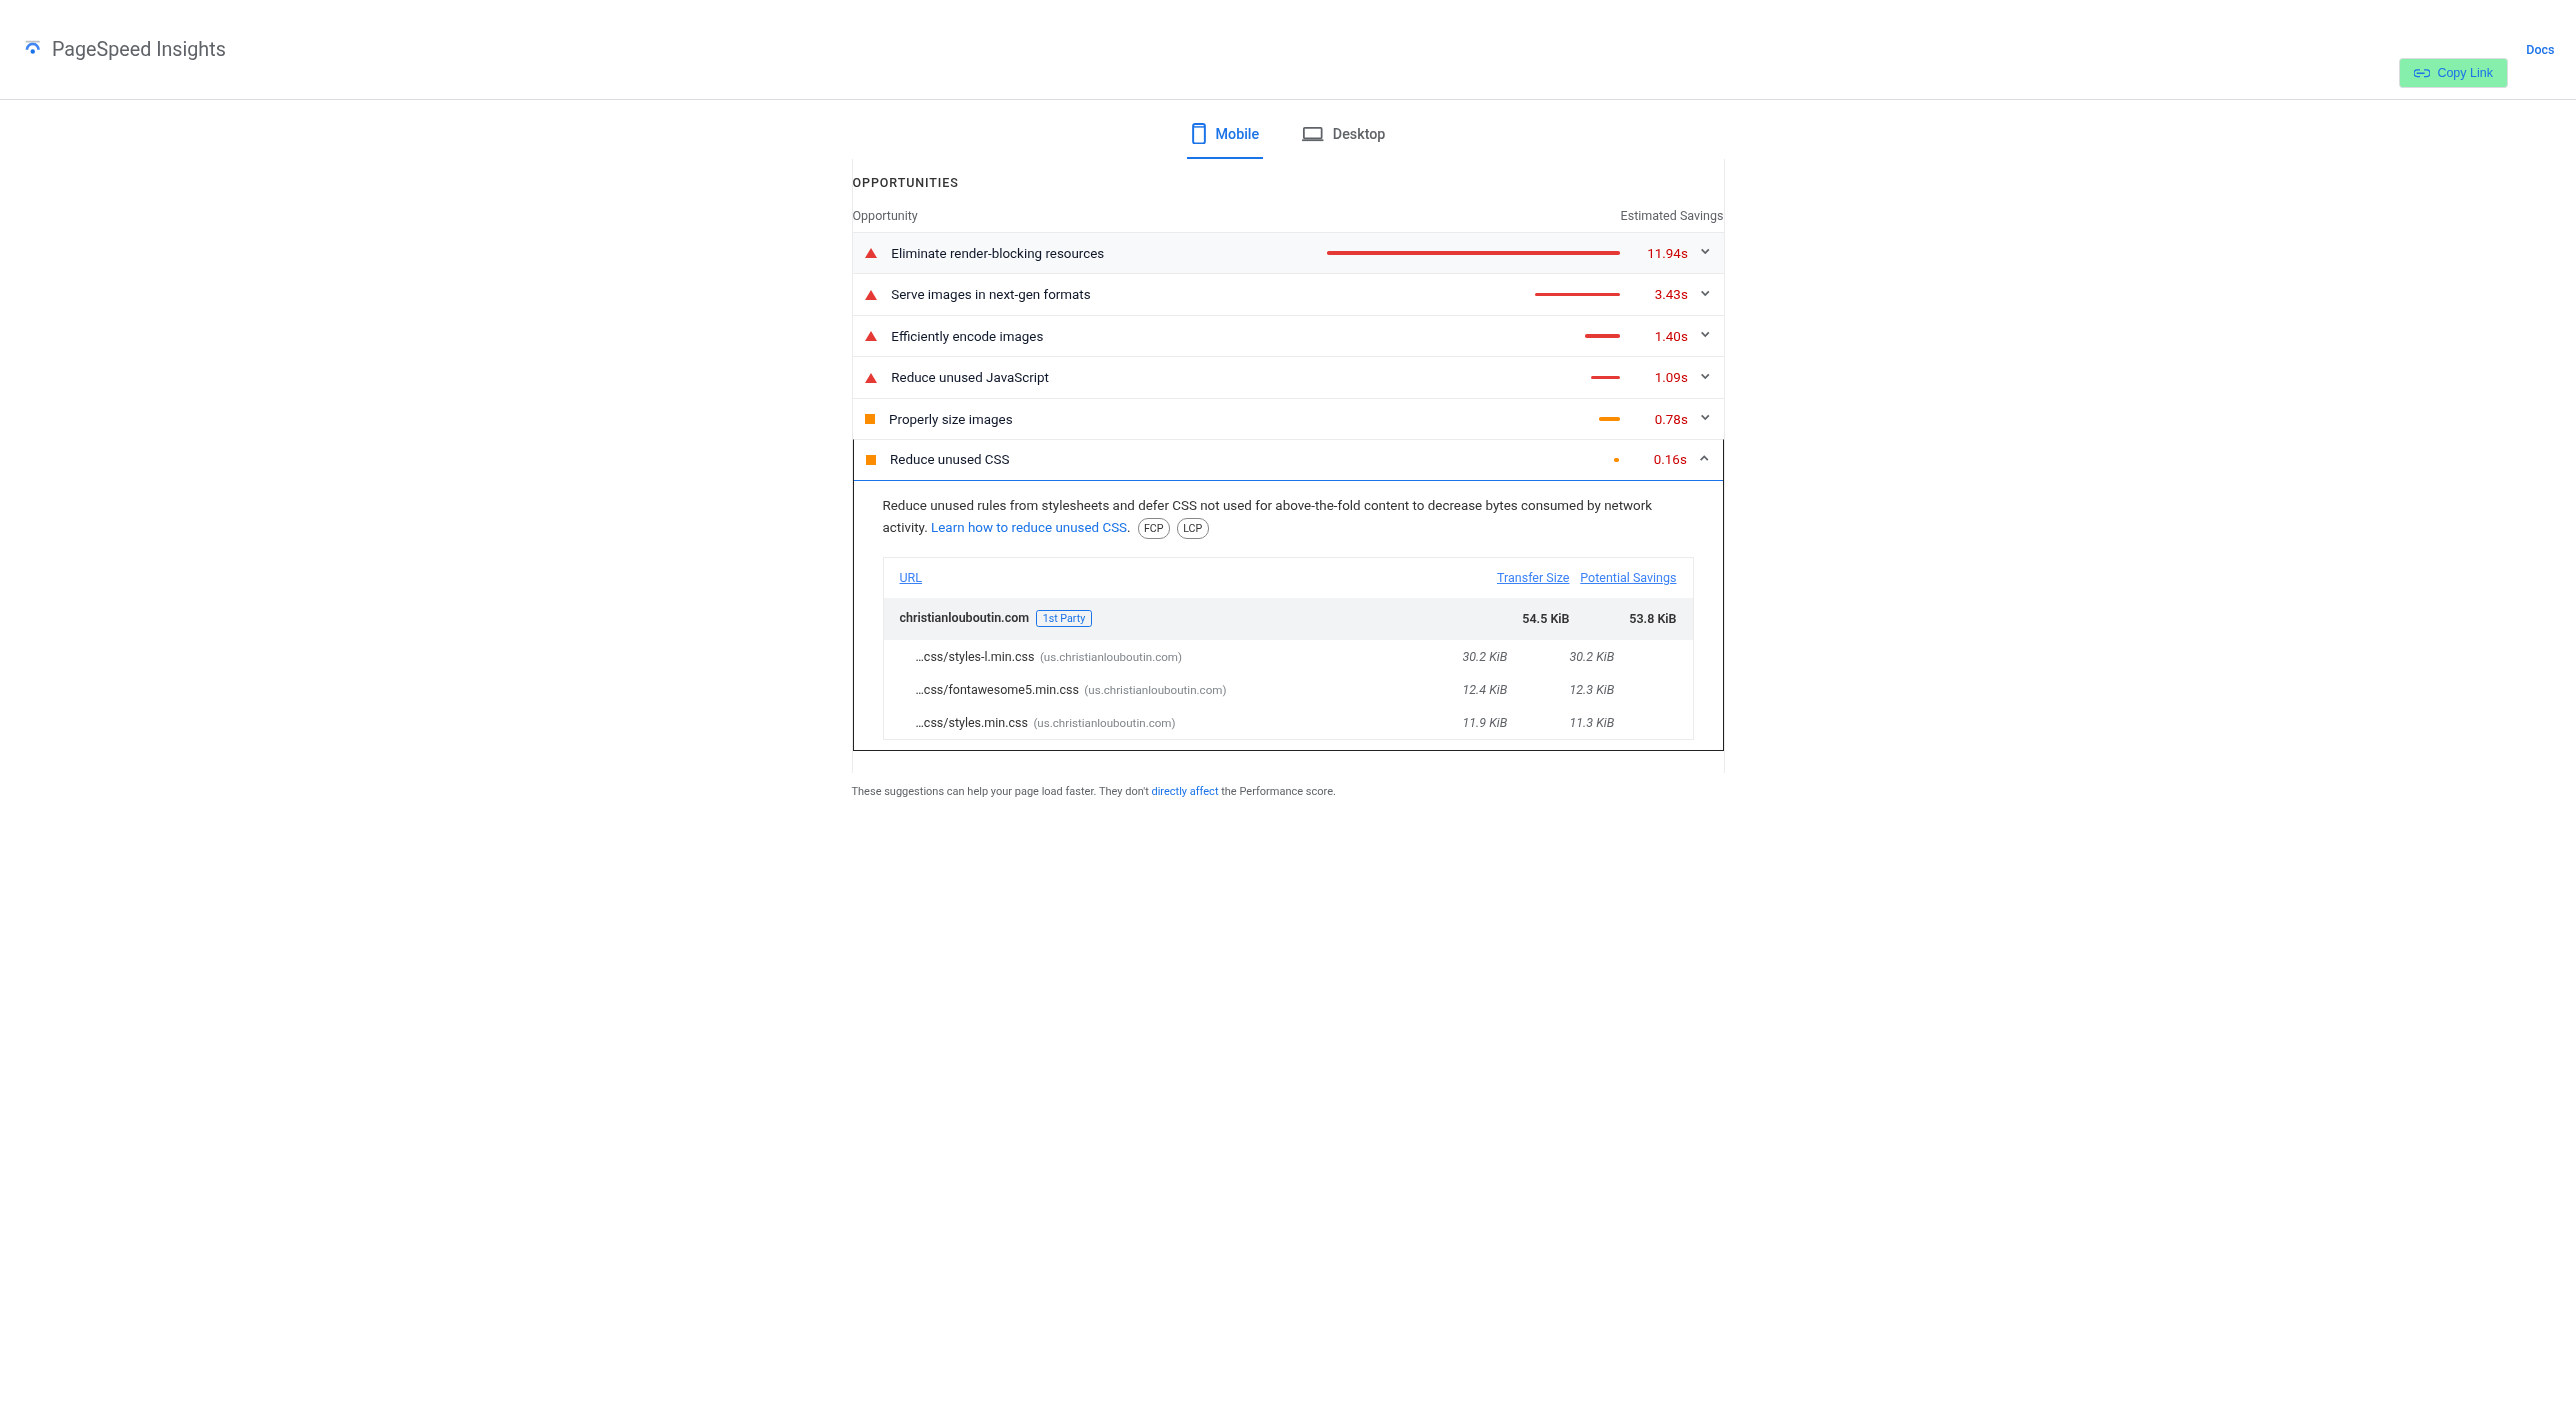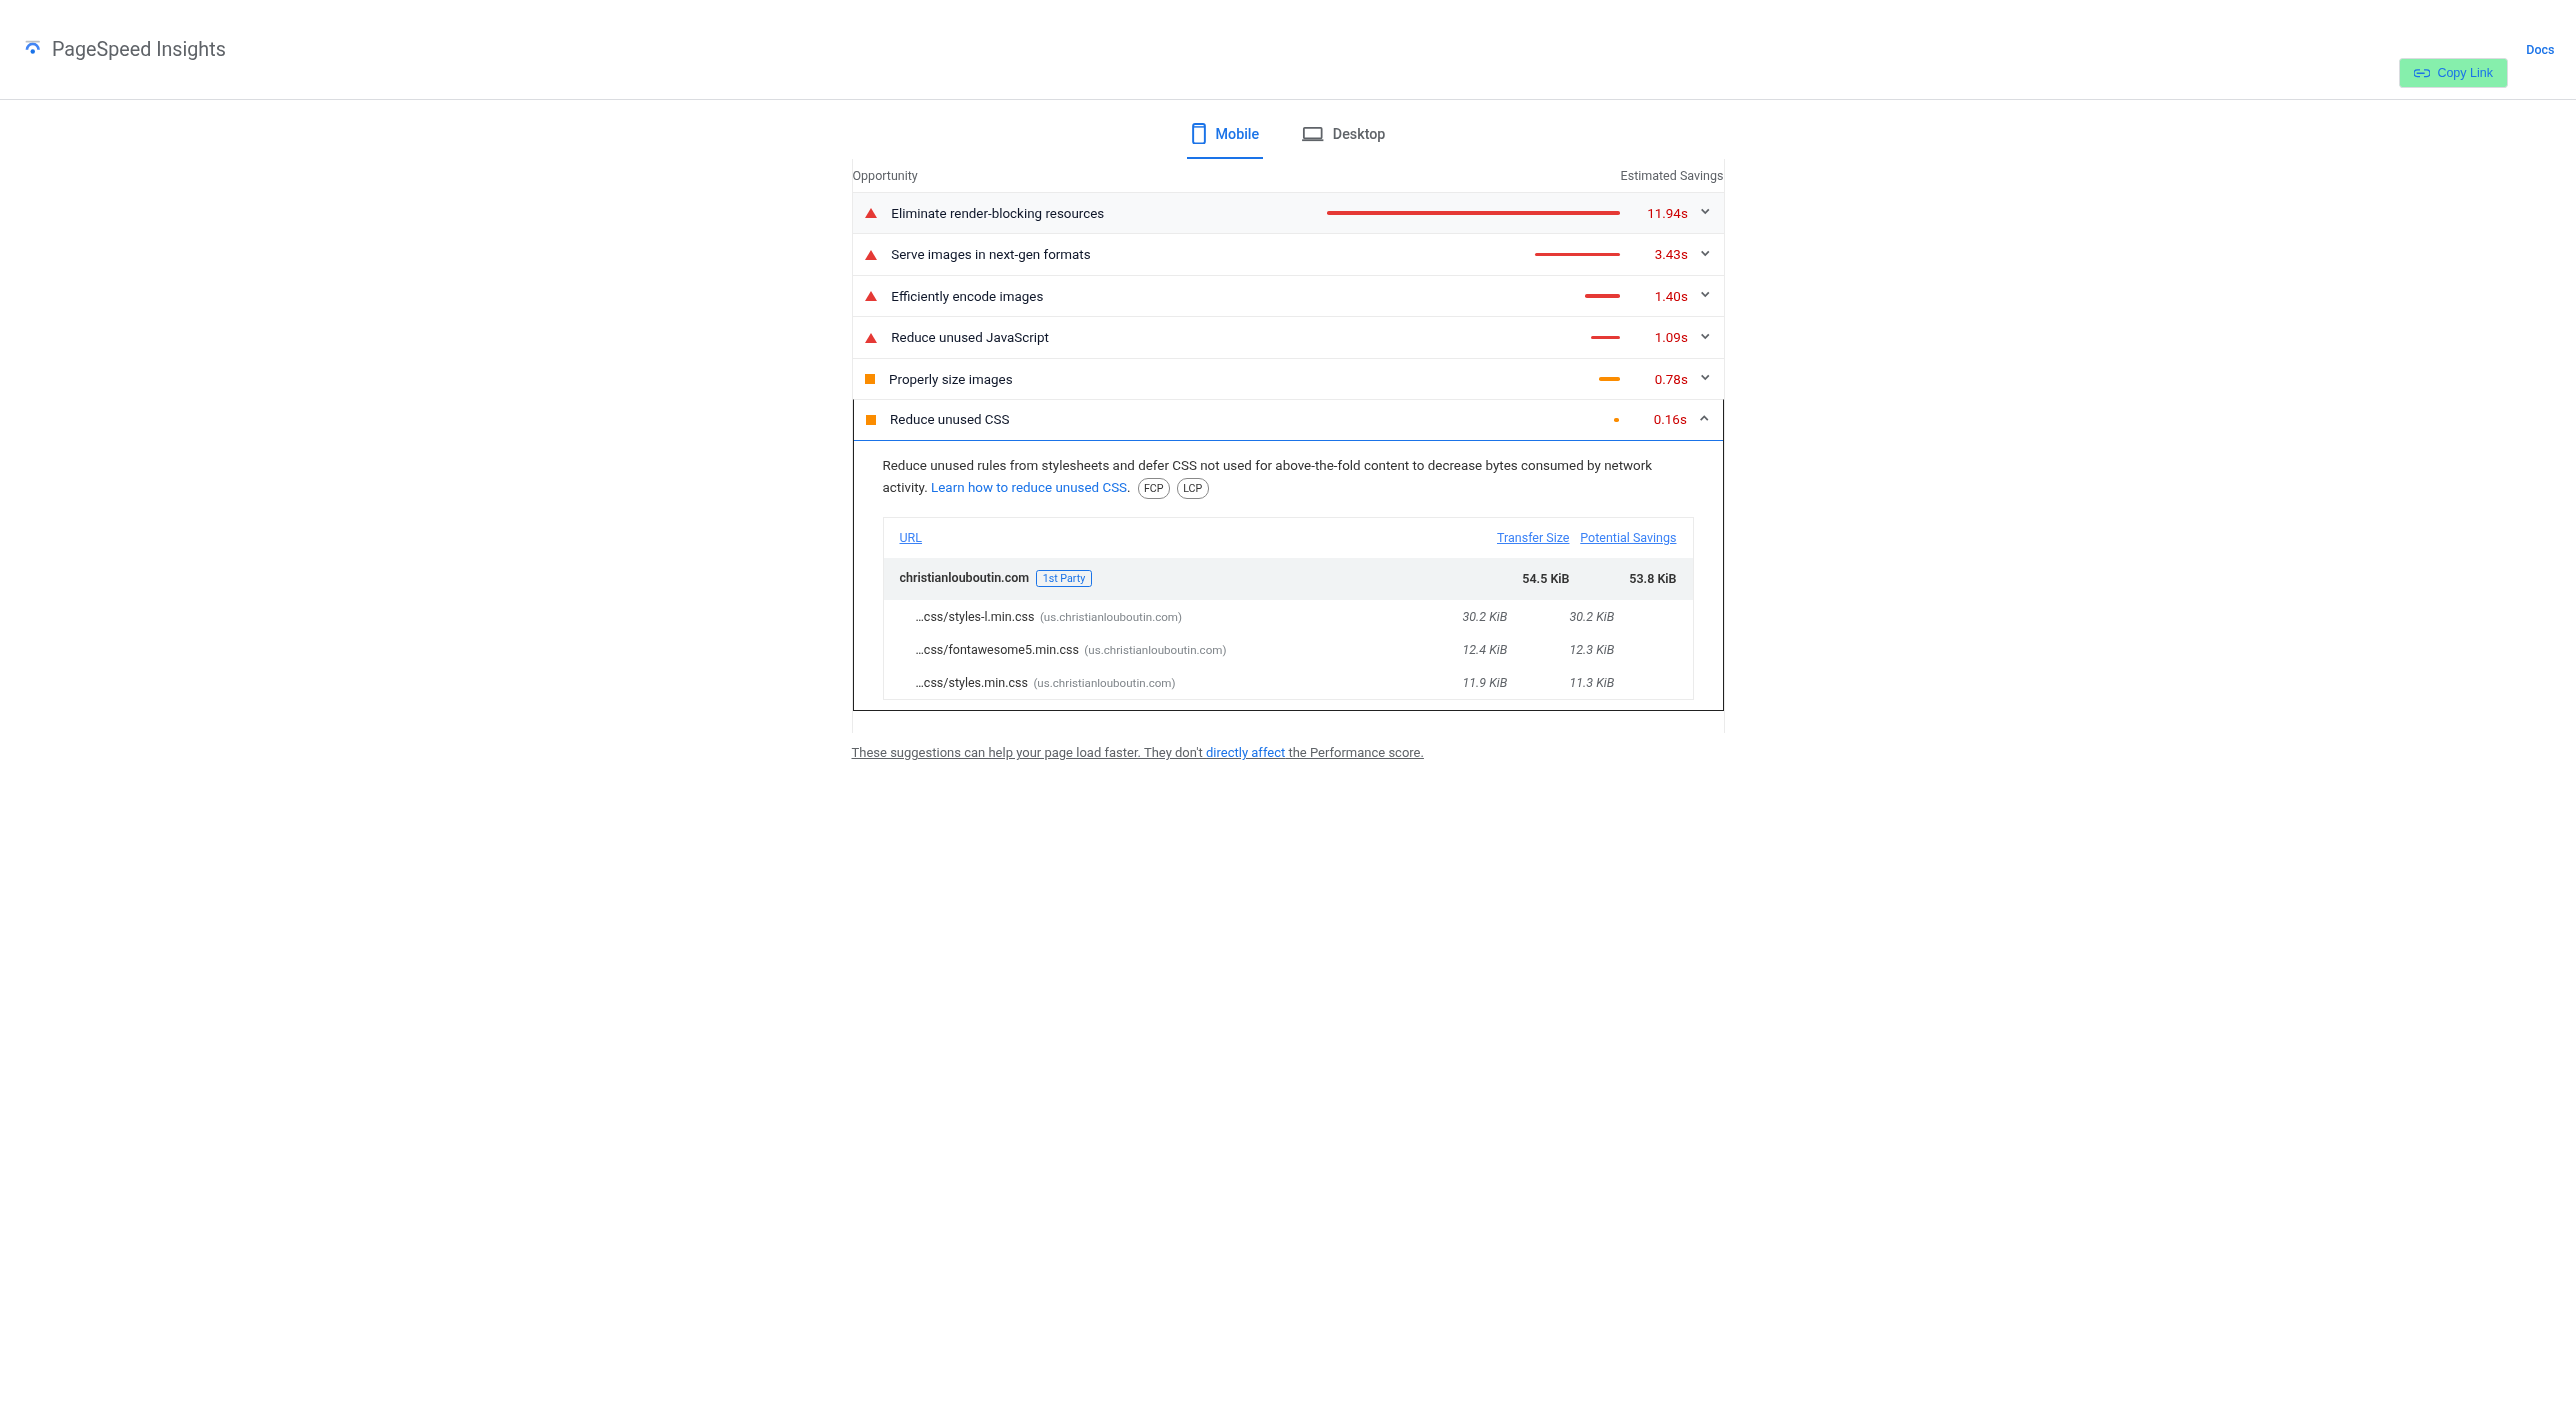--- a/index.html
+++ b/index.html
@@ -126,21 +126,21 @@
       grid-template-columns: 1fr 107px 107px;
       padding: 9px 16px 9px 32px;
       font-size: 12.5px; color: #5f6368;
       align-items: center;
     }
     .detail-row .col-right { text-align: left; font-style: italic; }
     .detail-row .file { color: #333; }
     .detail-row .host { color: #80868b; margin-left: 5.4px; font-size: 11.6px; }
     .footer-note {
       max-width: 873px; margin: 12.5px auto 0;
-      font-size: 13px; color: #5f6368; text-decoration: underline;
+      font-size: 11px; color: #5f6368;
     }
     .footer-note a { color: #1a73e8; text-decoration: none; }
     .triangle-red {
       width: 0; height: 0;
       border-left: 6.3px solid transparent;
       border-right: 6.3px solid transparent;
       border-bottom: 10.7px solid #e53935;
     }
     .square-orange {
       width: 9.8px; height: 9.8px; background: #fb8c00;
@@ -181,20 +181,21 @@
   <div class="tab">
     <svg class="desktop-icon" viewBox="0 0 24 18">
       <rect x="2" y="2" width="20" height="12" rx="1" fill="none" stroke="#5f6368" stroke-width="2"></rect>
       <line x1="0" y1="16" x2="24" y2="16" stroke="#5f6368" stroke-width="2"></line>
     </svg>
     <span>Desktop</span>
   </div>
 </div>
 
 <div class="content">
+  <div class="section-title">OPPORTUNITIES</div>
   <div class="table-header">
     <span>Opportunity</span>
     <span class="th-right">Estimated Savings</span>
   </div>
 
   <div id="opps-container">
       <div class="opportunity-row">
         <div class="opp-icon triangle-red"></div>
         <span class="opp-label">Eliminate render-blocking resources</span>
         <span class="opp-spacer"></span>

